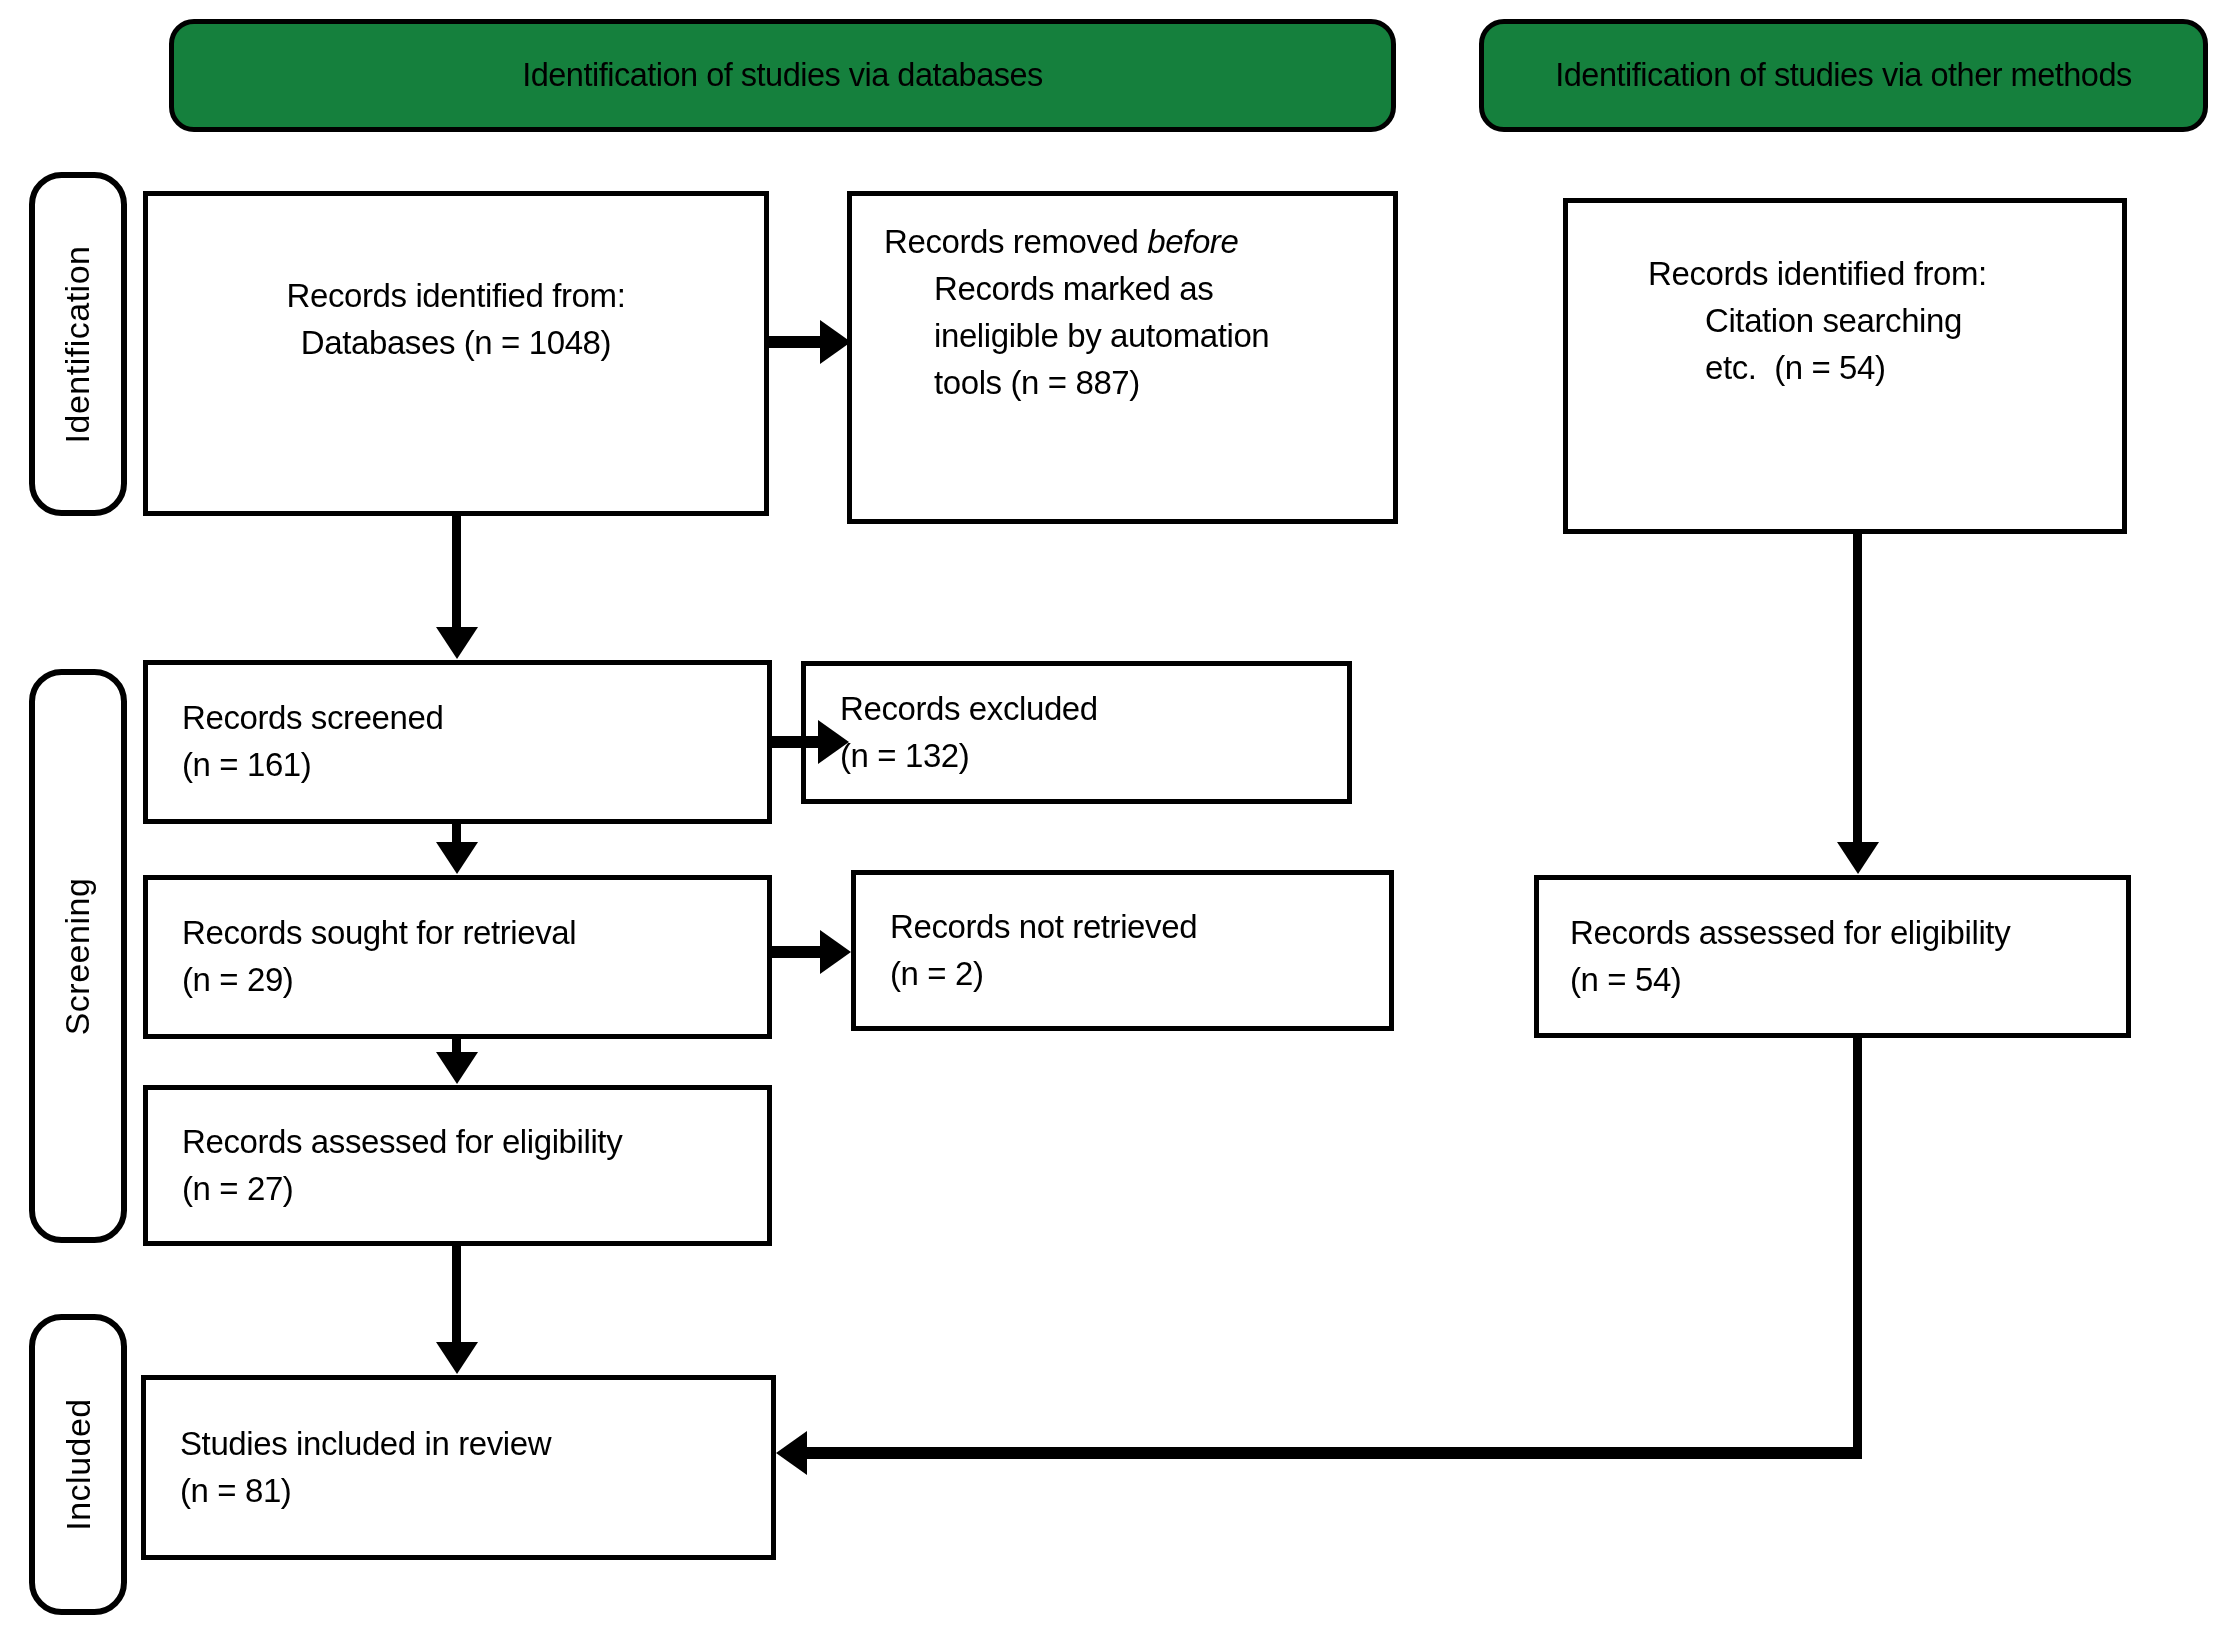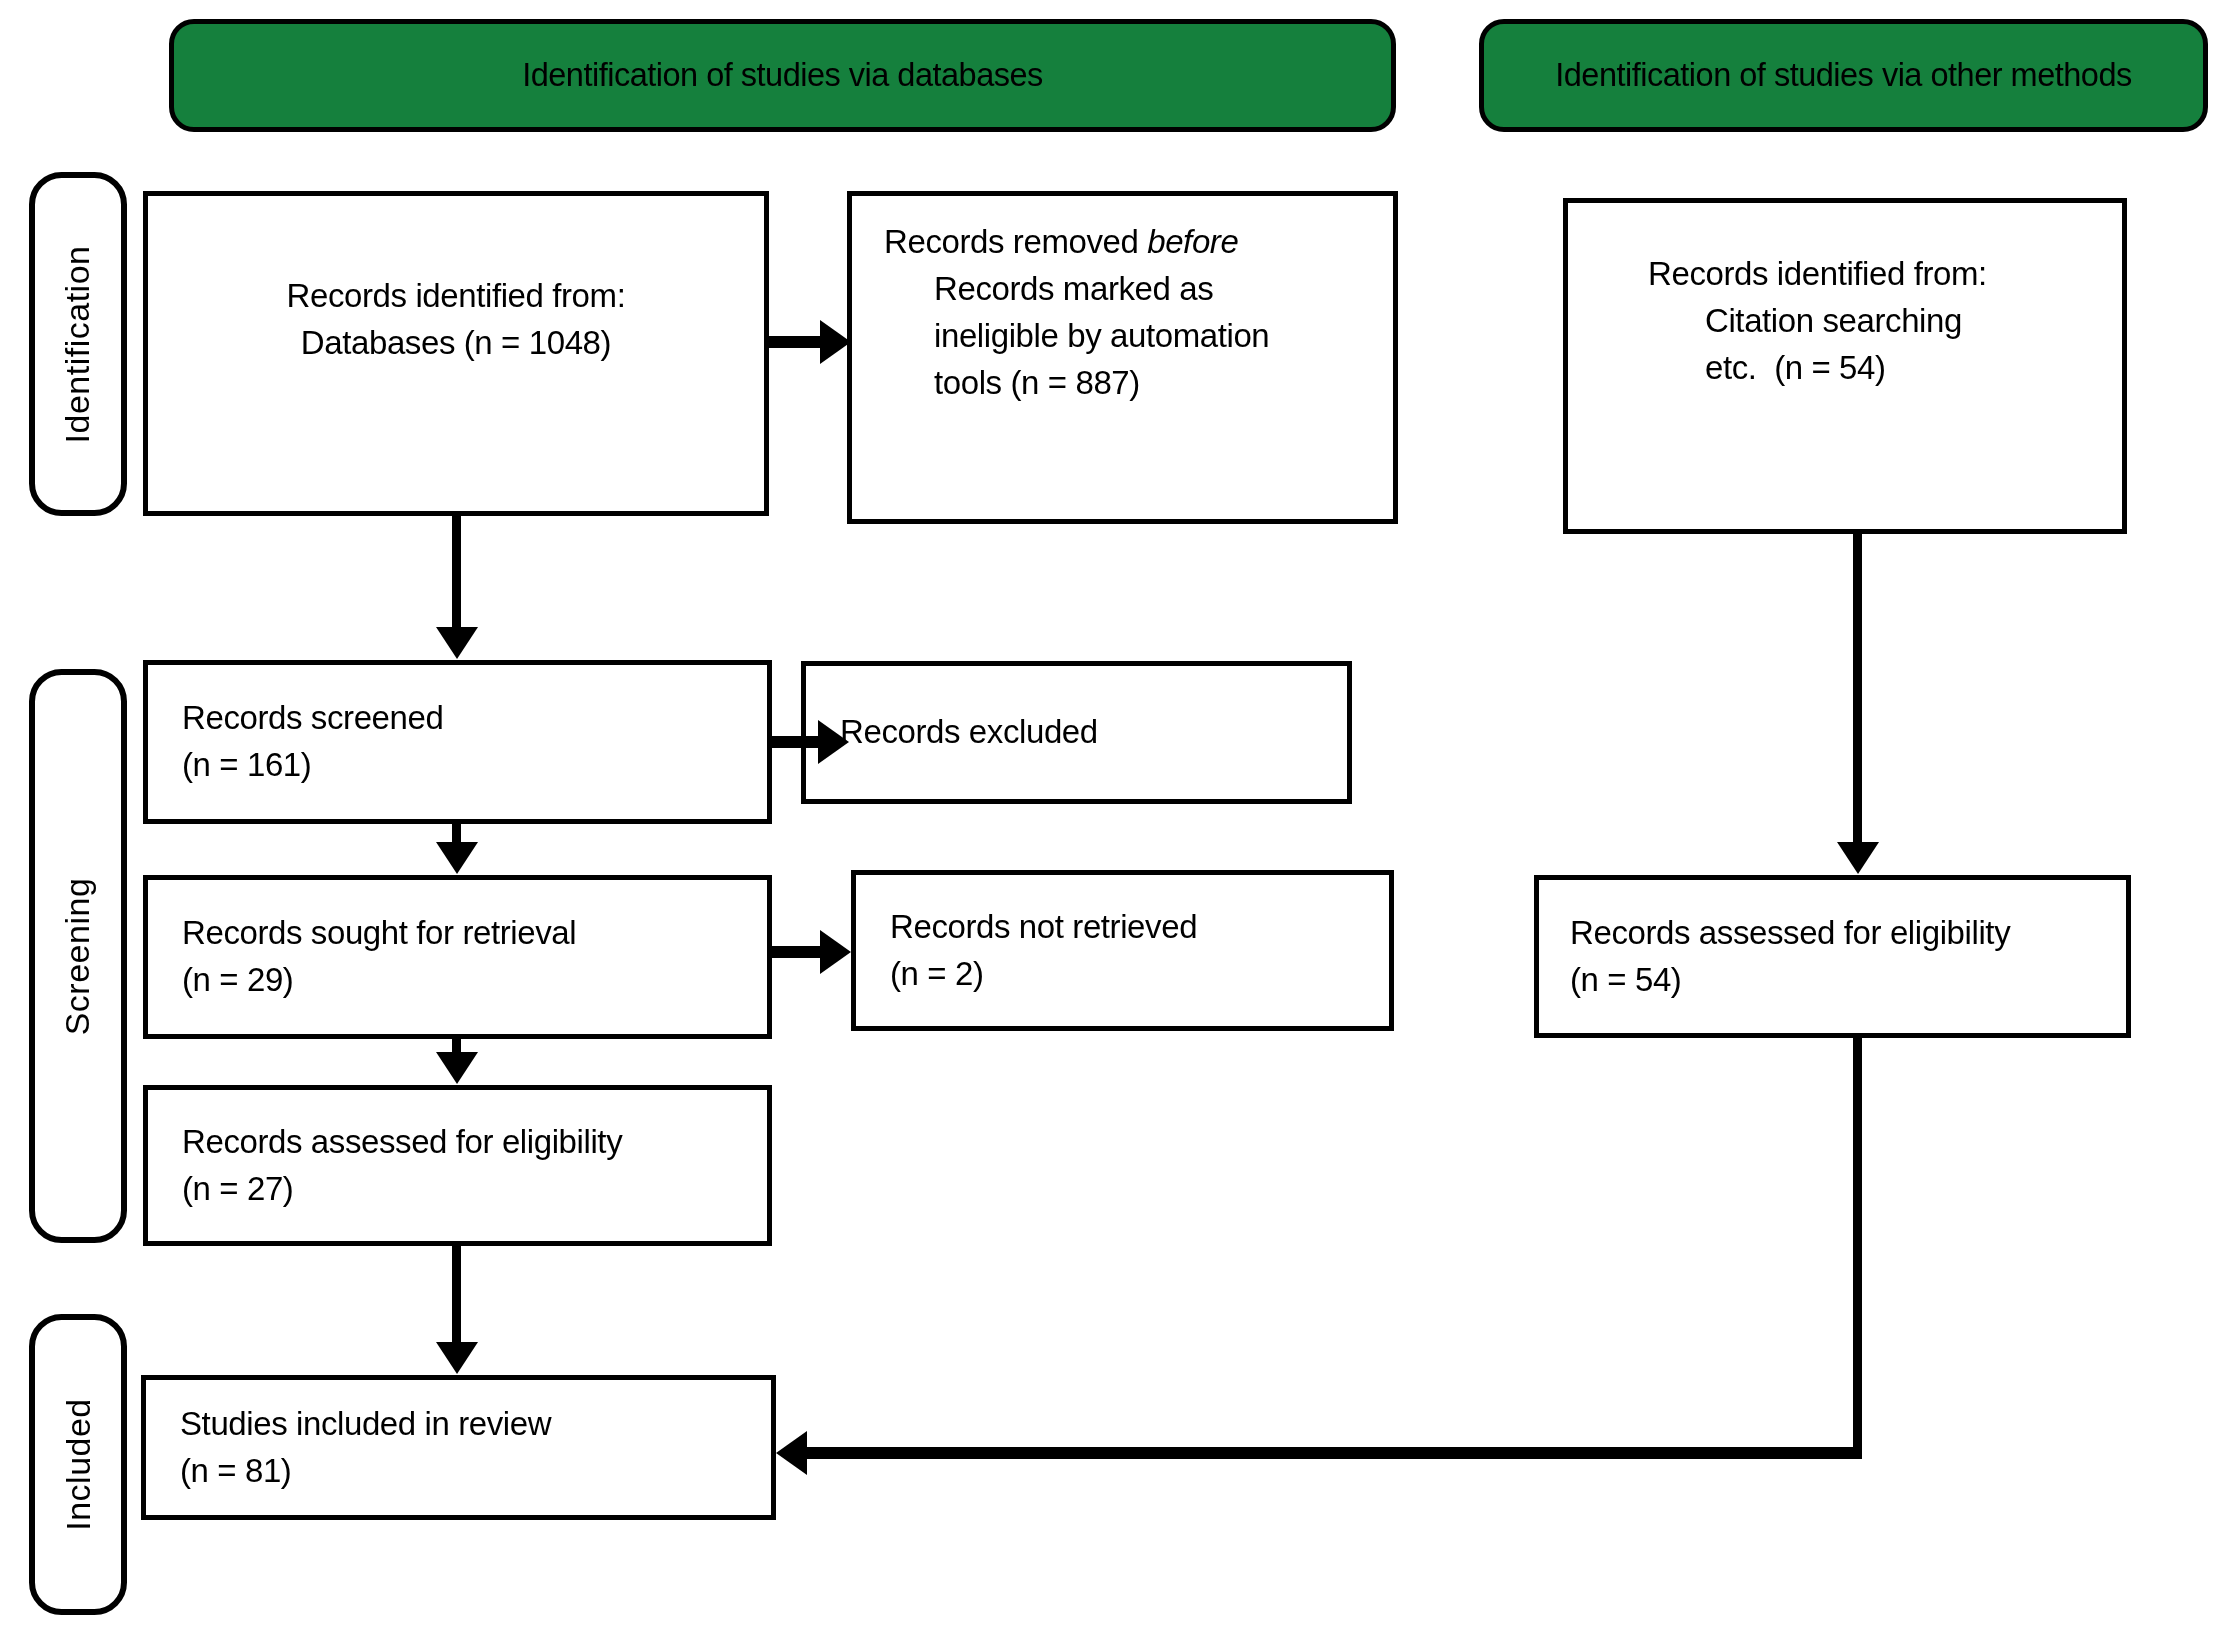--- a/index.html
+++ b/index.html
@@ -132,41 +132,42 @@
     <div class="indent2">Citation searching</div>
     <div class="indent2 pre">etc.  (n = 54)</div>
   </div>
 
   <div class="box two" style="left:143px; top:660px; width:629px; height:164px;">
     <div>Records screened</div>
     <div>(n = 161)</div>
   </div>
   <div class="box two" style="left:801px; top:661px; width:551px; height:143px;">
     <div>Records excluded</div>
+    <div>(n = 132)</div>
   </div>
 
   <div class="box two" style="left:143px; top:875px; width:629px; height:164px;">
     <div>Records sought for retrieval</div>
     <div>(n = 29)</div>
   </div>
   <div class="box two" style="left:851px; top:870px; width:543px; height:161px;">
     <div>Records not retrieved</div>
     <div>(n = 2)</div>
   </div>
   <div class="box two" style="left:1534px; top:875px; width:597px; height:163px; padding-left:31px;">
     <div>Records assessed for eligibility</div>
     <div>(n = 54)</div>
   </div>
 
   <div class="box two" style="left:143px; top:1085px; width:629px; height:161px;">
     <div>Records assessed for eligibility</div>
     <div>(n = 27)</div>
   </div>
 
-  <div class="box two" style="left:141px; top:1375px; width:635px; height:145px;">
+  <div class="box two" style="left:141px; top:1375px; width:635px; height:185px;">
     <div>Studies included in review</div>
     <div>(n = 81)</div>
   </div>
 
   <div class="hline" style="left:769px; top:336px; width:53px;"></div>
   <div class="head-right" style="left:820px; top:320px;"></div>
 
   <div class="vline" style="left:452px; top:516px; height:113px;"></div>
   <div class="head-down" style="left:436px; top:627px;"></div>
 

